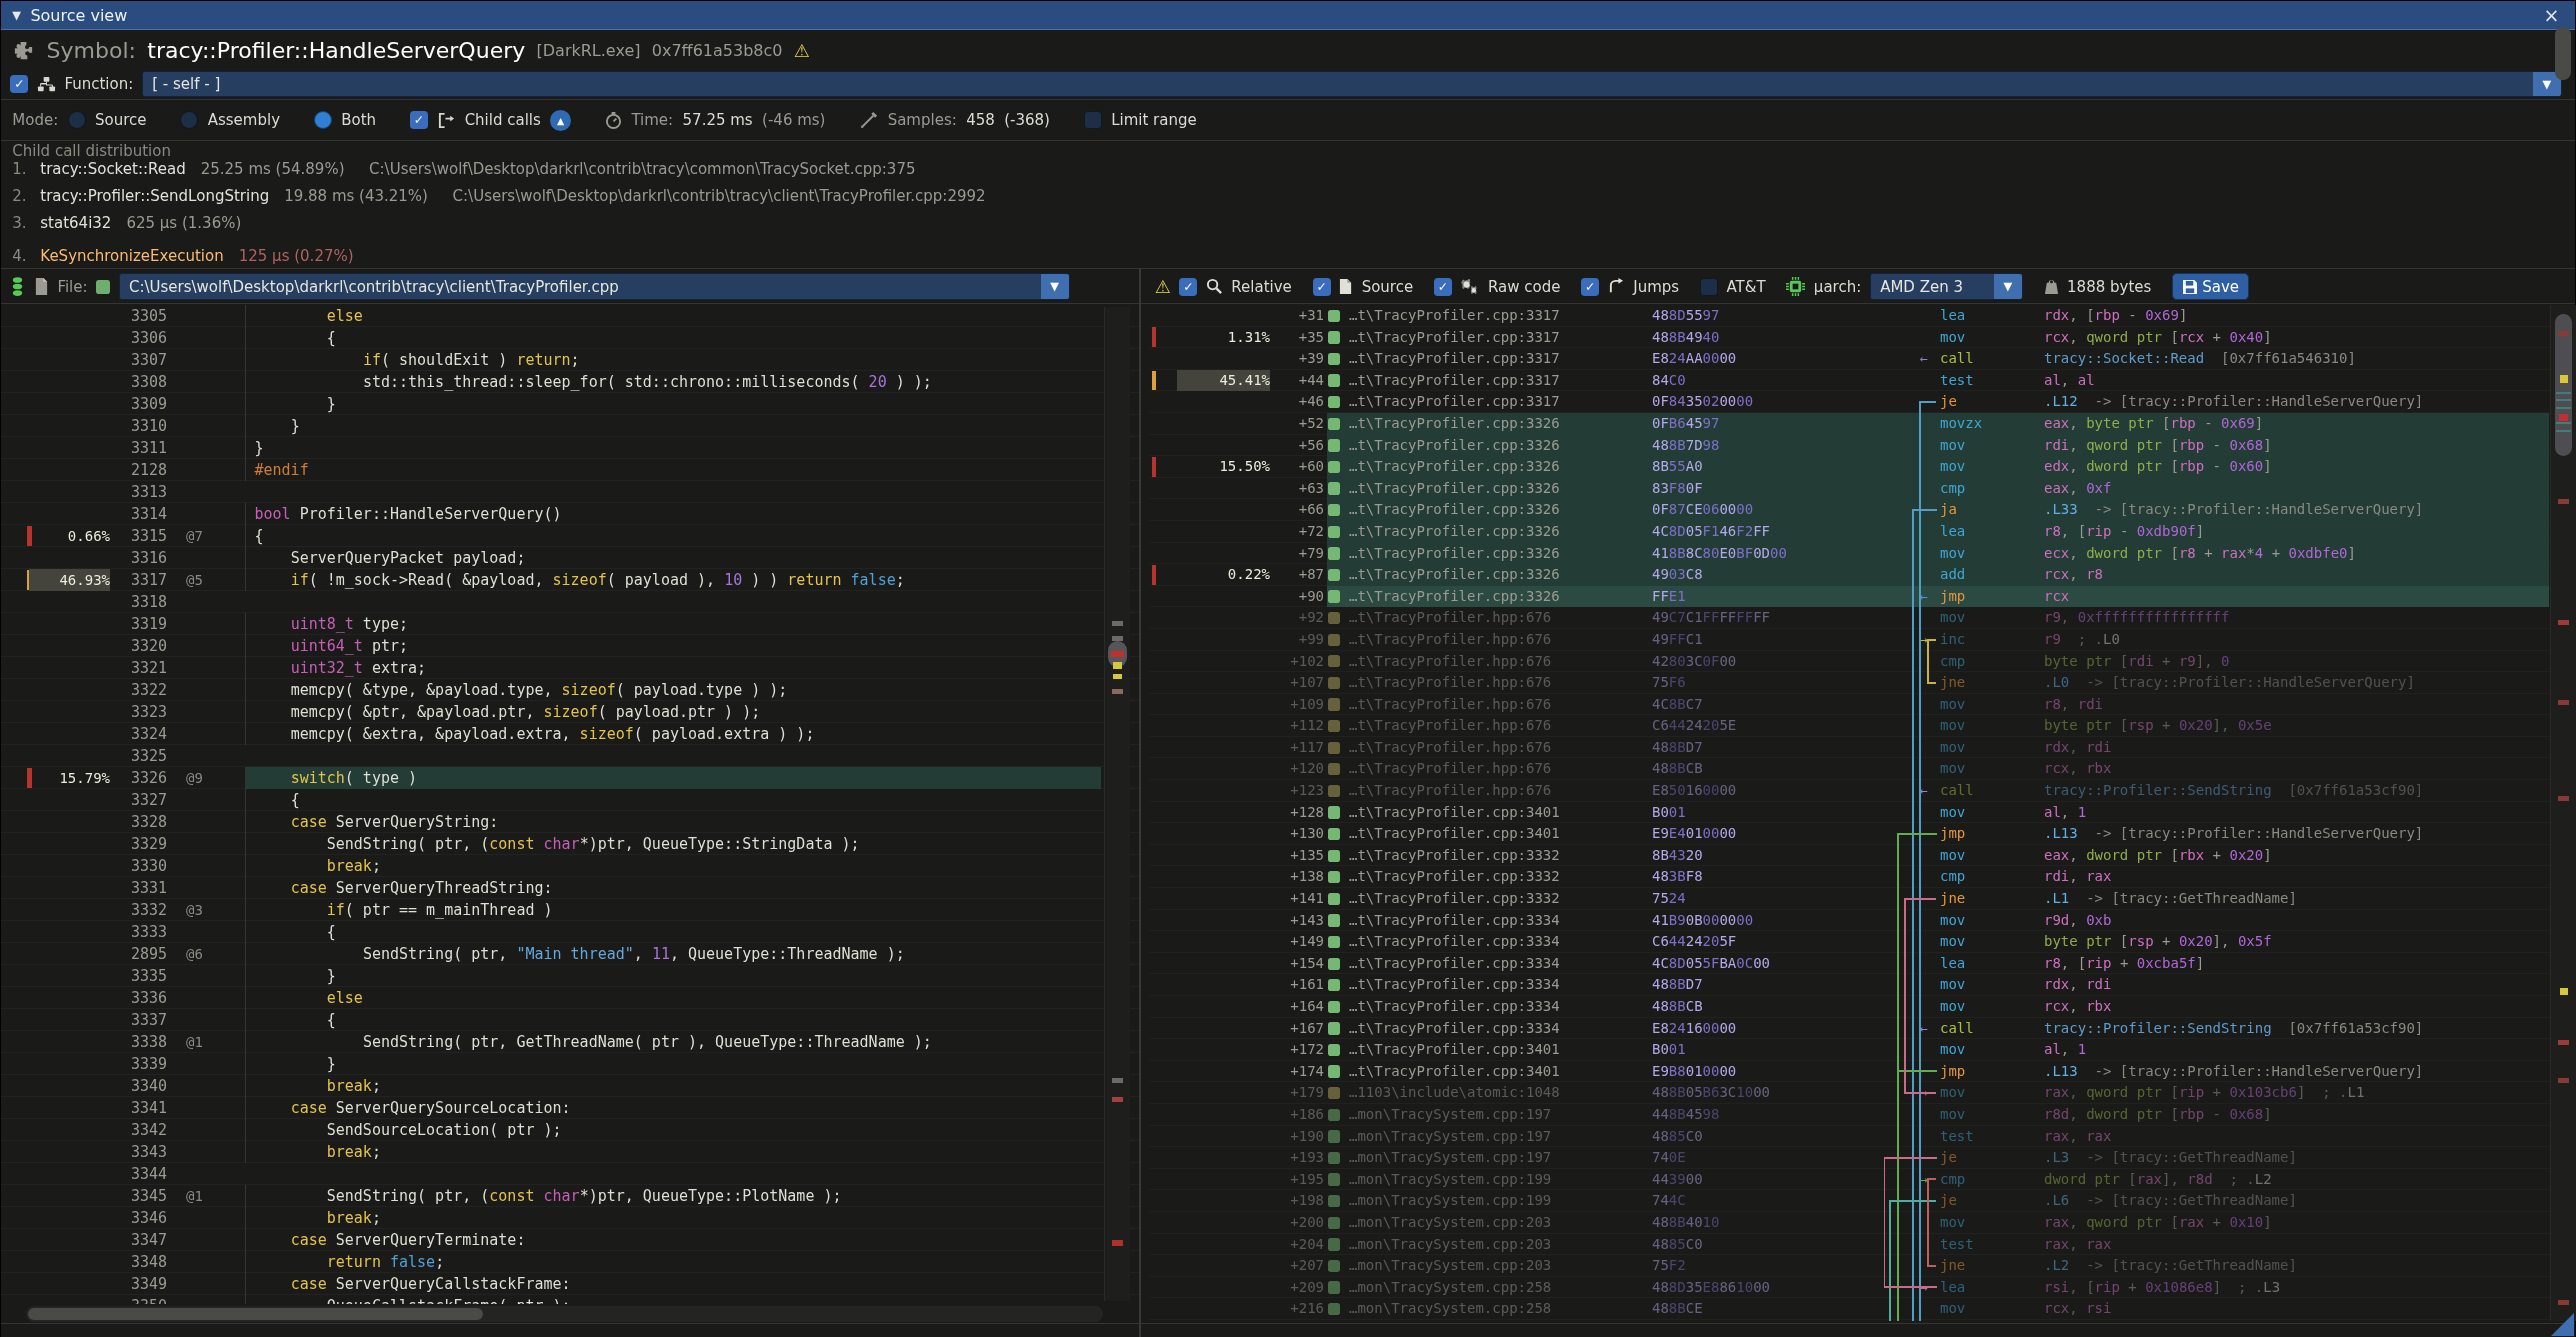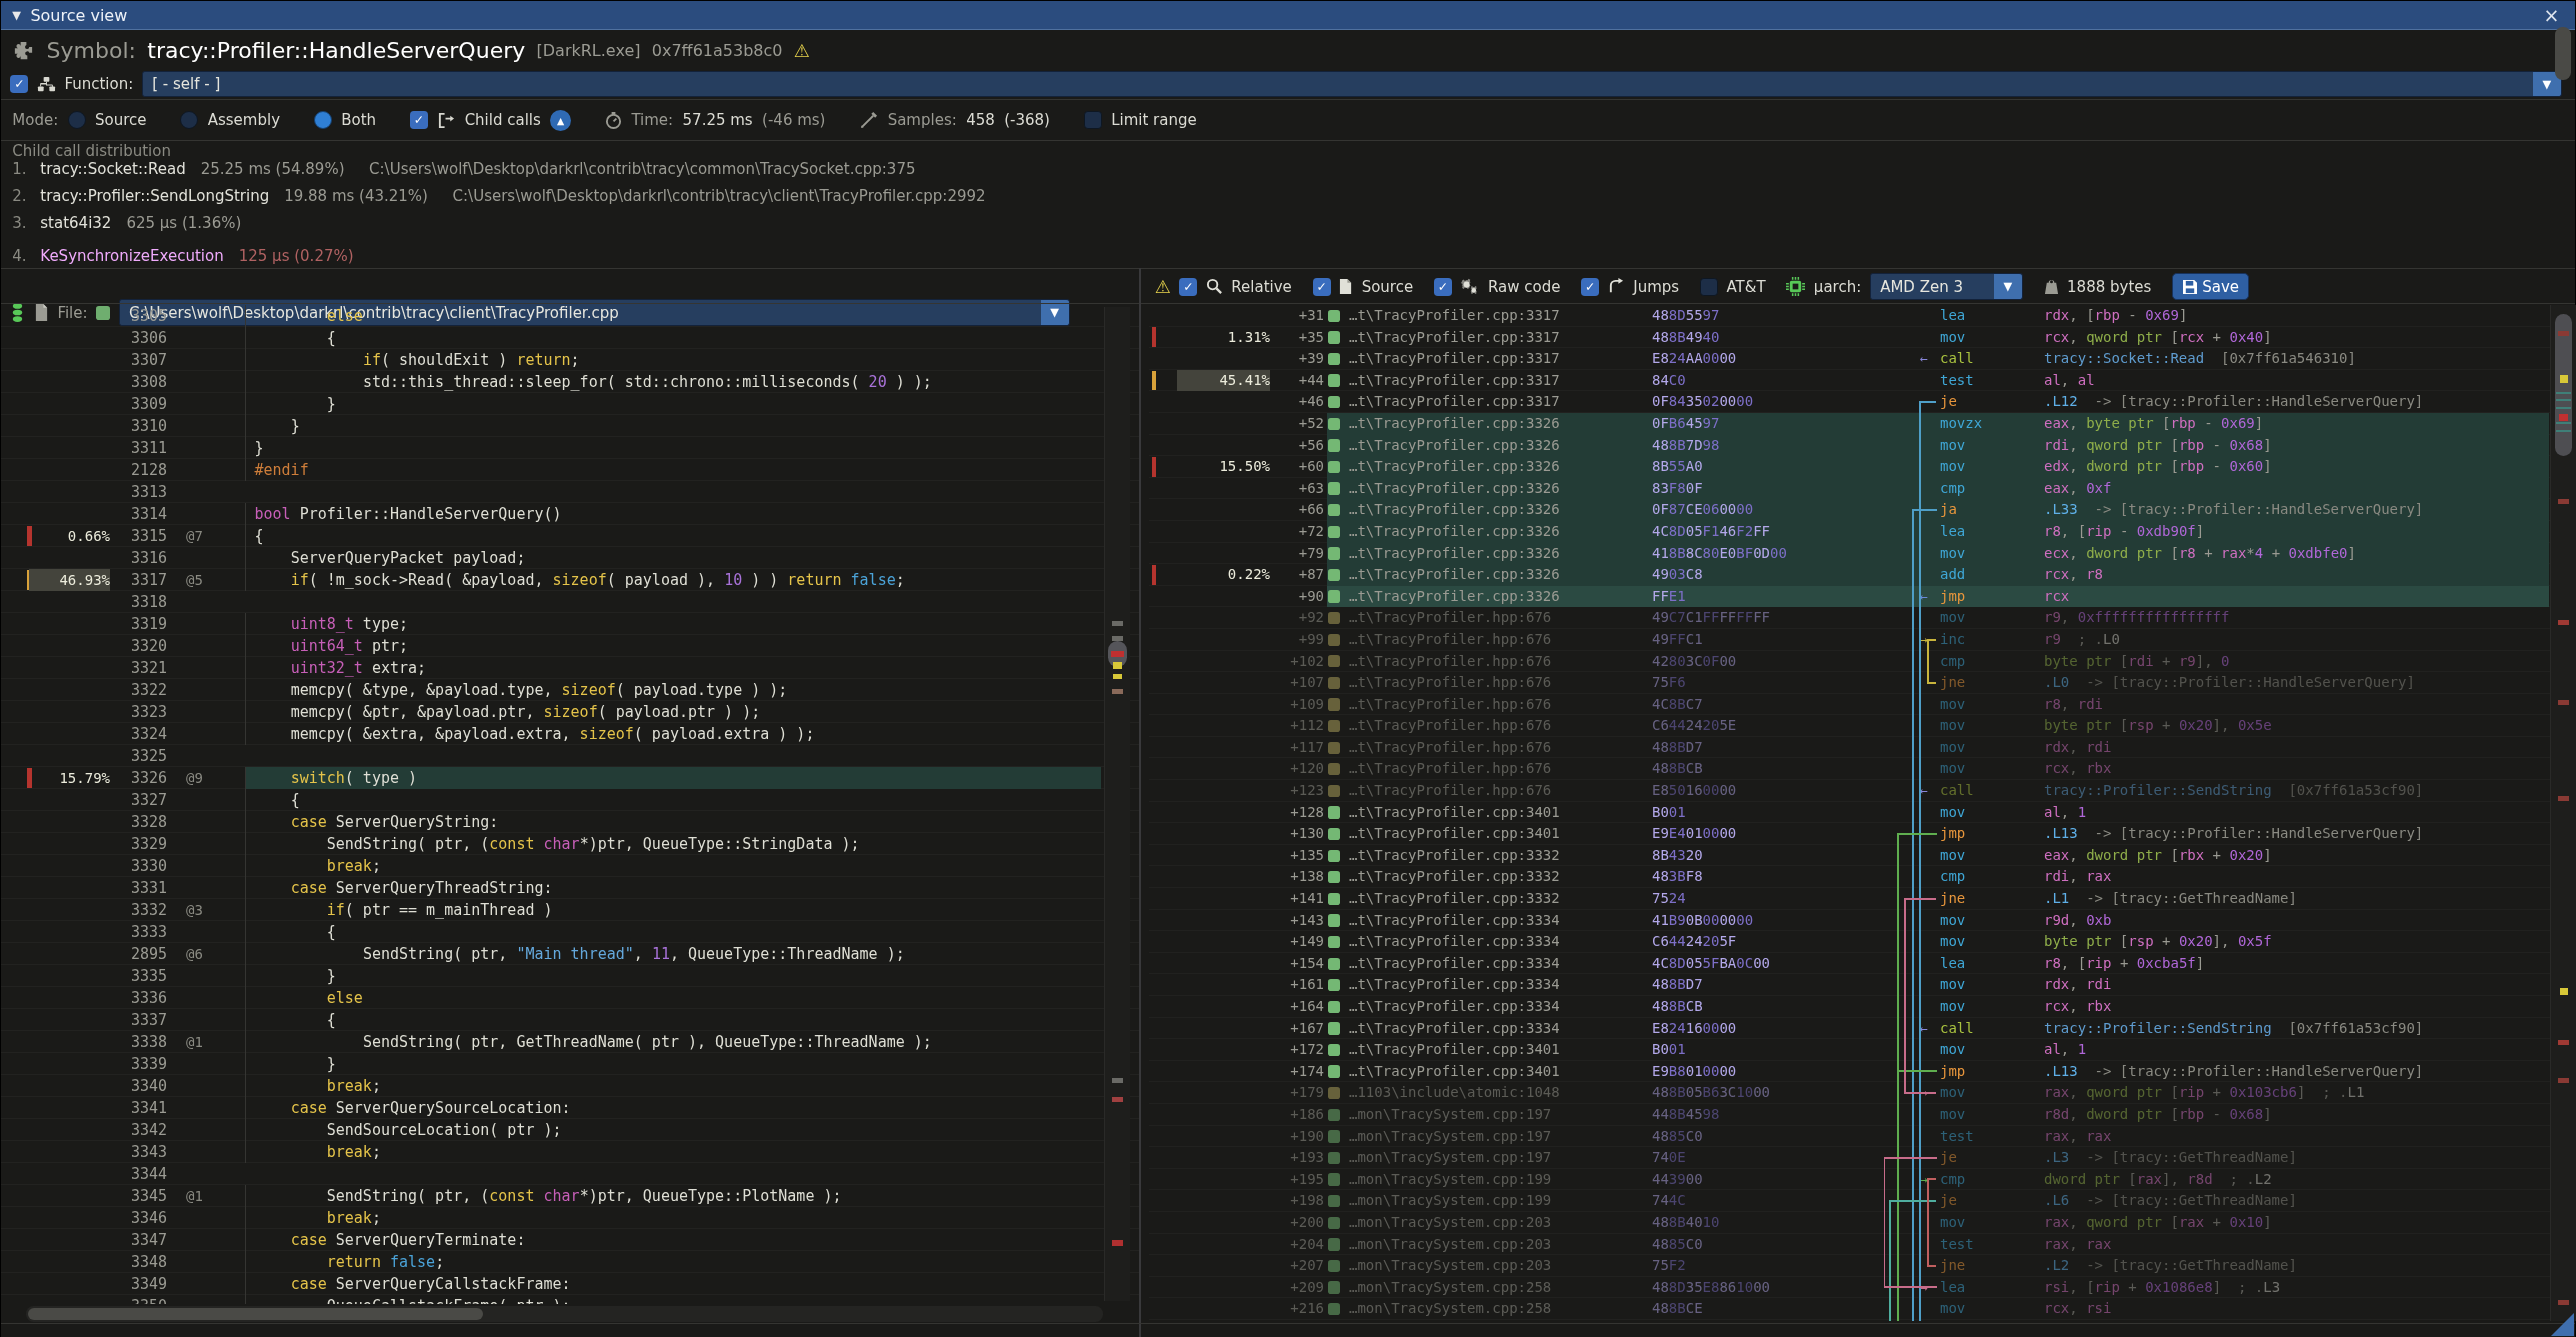--- a/index.html
+++ b/index.html
@@ -43,26 +43,26 @@
            align-items:center;justify-content:center;font-size:9.4px;}
   .mgap{width:15px;}
   
   .dist{position:absolute;left:0;top:139px;right:0;height:128px;overflow:hidden;padding-left:11.3px;box-sizing:border-box;}
   .dist .hdr{color:#8a8a82;margin-top:1.9px;}
   .dist-item{display:flex;align-items:baseline;height:27px;gap:0;white-space:nowrap;}
   .dist-item .num{color:#8a8a82;width:28px;}
   .dist-item .nm{color:#e2e2da;}
   .dist-item .tm{color:#9b9b93;margin-left:15px;}
   .dist-item .pth{color:#9b9b93;margin-left:24.6px;}
-  .dist-item.red .nm{color:#f0abfc;}
+  .dist-item.red .nm{color:#fdba74;}
   .dist-item.red .tm{color:#b06262;margin-top:6px;}
   .dist-scroll{position:absolute;right:3.8px;top:26.4px;width:16px;height:53px;background:#4a4a46;border-radius:7.6px;}
   
   .filerow{position:absolute;left:0;top:269px;width:1138px;height:33px;display:flex;align-items:center;
-           padding-left:9.4px;gap:8.5px;box-sizing:border-box;margin-top:26px;}
+           padding-left:9.4px;gap:8.5px;box-sizing:border-box;}
   .sq{width:14px;height:14px;border-radius:2.8px;background:#6fae6f;flex:none;}
   #file-combo{width:949px;height:25.5px;}
   .asmbar{position:absolute;left:1148px;top:269px;width:1428px;height:33px;display:flex;align-items:center;
           padding-left:5.7px;gap:8.5px;box-sizing:border-box;font-size:15px;}
   .asmbar .sep{width:3.8px;}
   .btn{background:#2e5fa3;border:0.9px solid #17325c;border-radius:4.7px;height:24.6px;display:flex;
        align-items:center;gap:5.7px;padding:0 9.4px;color:#fff;}
   #uarch-combo{width:151px;height:24.6px;}
   
   .vdivider{position:absolute;left:1138px;top:267px;bottom:0;width:1.9px;background:#39393b;}

